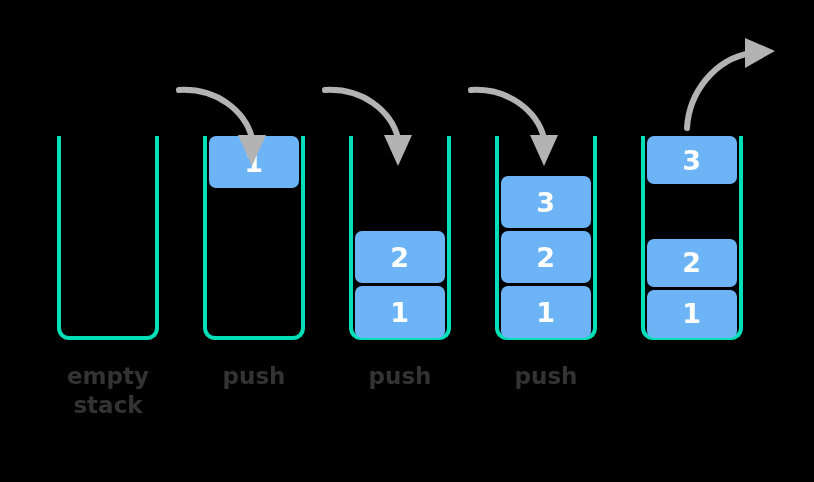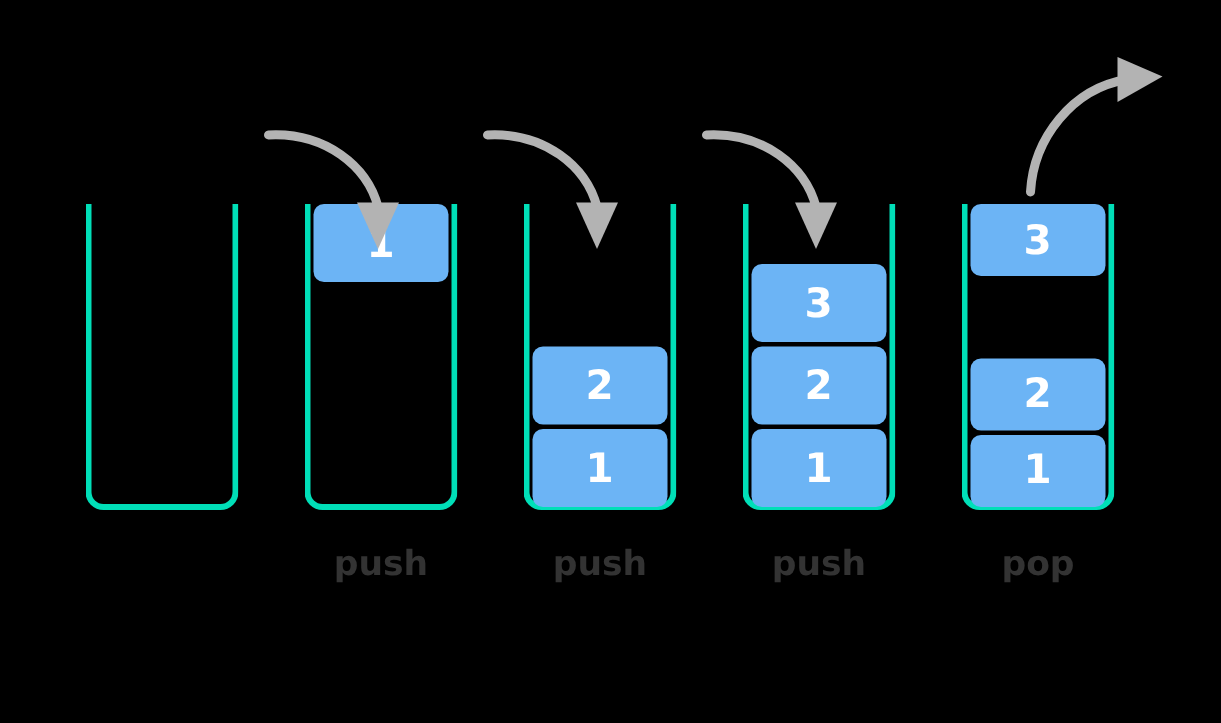--- a/index.html
+++ b/index.html
@@ -104,20 +104,22 @@
     pointer-events: none;
   }
 </style>
 </head>
 <body style="background: rgb(0, 0, 0);">
 
 <div id="stage">
     <div class="column" style="left: 33px; --tube: #00dfb8; --block: #6cb4f5; --label: #333333;">
       <div class="container-shape"></div>
       <div class="blocks"></div>
+      <div class="caption">empty
+stack</div>
     </div>
     <div class="column" style="left: 179px; --tube: #00dfb8; --block: #6cb4f5; --label: #333333;">
       <div class="container-shape"></div>
       <div class="blocks top-aligned">
         <div class="block" style="color: rgb(255, 255, 255);">1</div>
       </div>
       <div class="caption">push</div>
     </div>
     <svg class="arrow-svg" width="120" height="95" style="left: 171px; top: 78px;">
       <path d="M 8 12 C 46 10 74 33 81 60" stroke="#b3b3b3" stroke-width="6" fill="none" stroke-linecap="round"></path>
@@ -149,19 +151,18 @@
       <polygon points="67,57 95,57 81,88" fill="#b3b3b3"></polygon>
     </svg>
     <div class="column" style="left: 617px; --tube: #00dfb8; --block: #6cb4f5; --label: #333333;">
       <div class="container-shape"></div>
       <div class="blocks top-aligned">
         <div class="block" style="color: rgb(255, 255, 255);">3</div>
         <div class="block spacer"></div>
         <div class="block" style="color: rgb(255, 255, 255);">2</div>
         <div class="block" style="color: rgb(255, 255, 255);">1</div>
       </div>
-      <div class="caption">pop</div>
     </div>
     <svg class="arrow-svg" width="130" height="105" style="left: 667px; top: 30px;">
       <path d="M 20 98 C 22 62 48 29 84 23" stroke="#b3b3b3" stroke-width="6" fill="none" stroke-linecap="round"></path>
       <polygon points="78,8 108,21 78,38" fill="#b3b3b3"></polygon>
     </svg>
   </div>
 
 </body></html>

